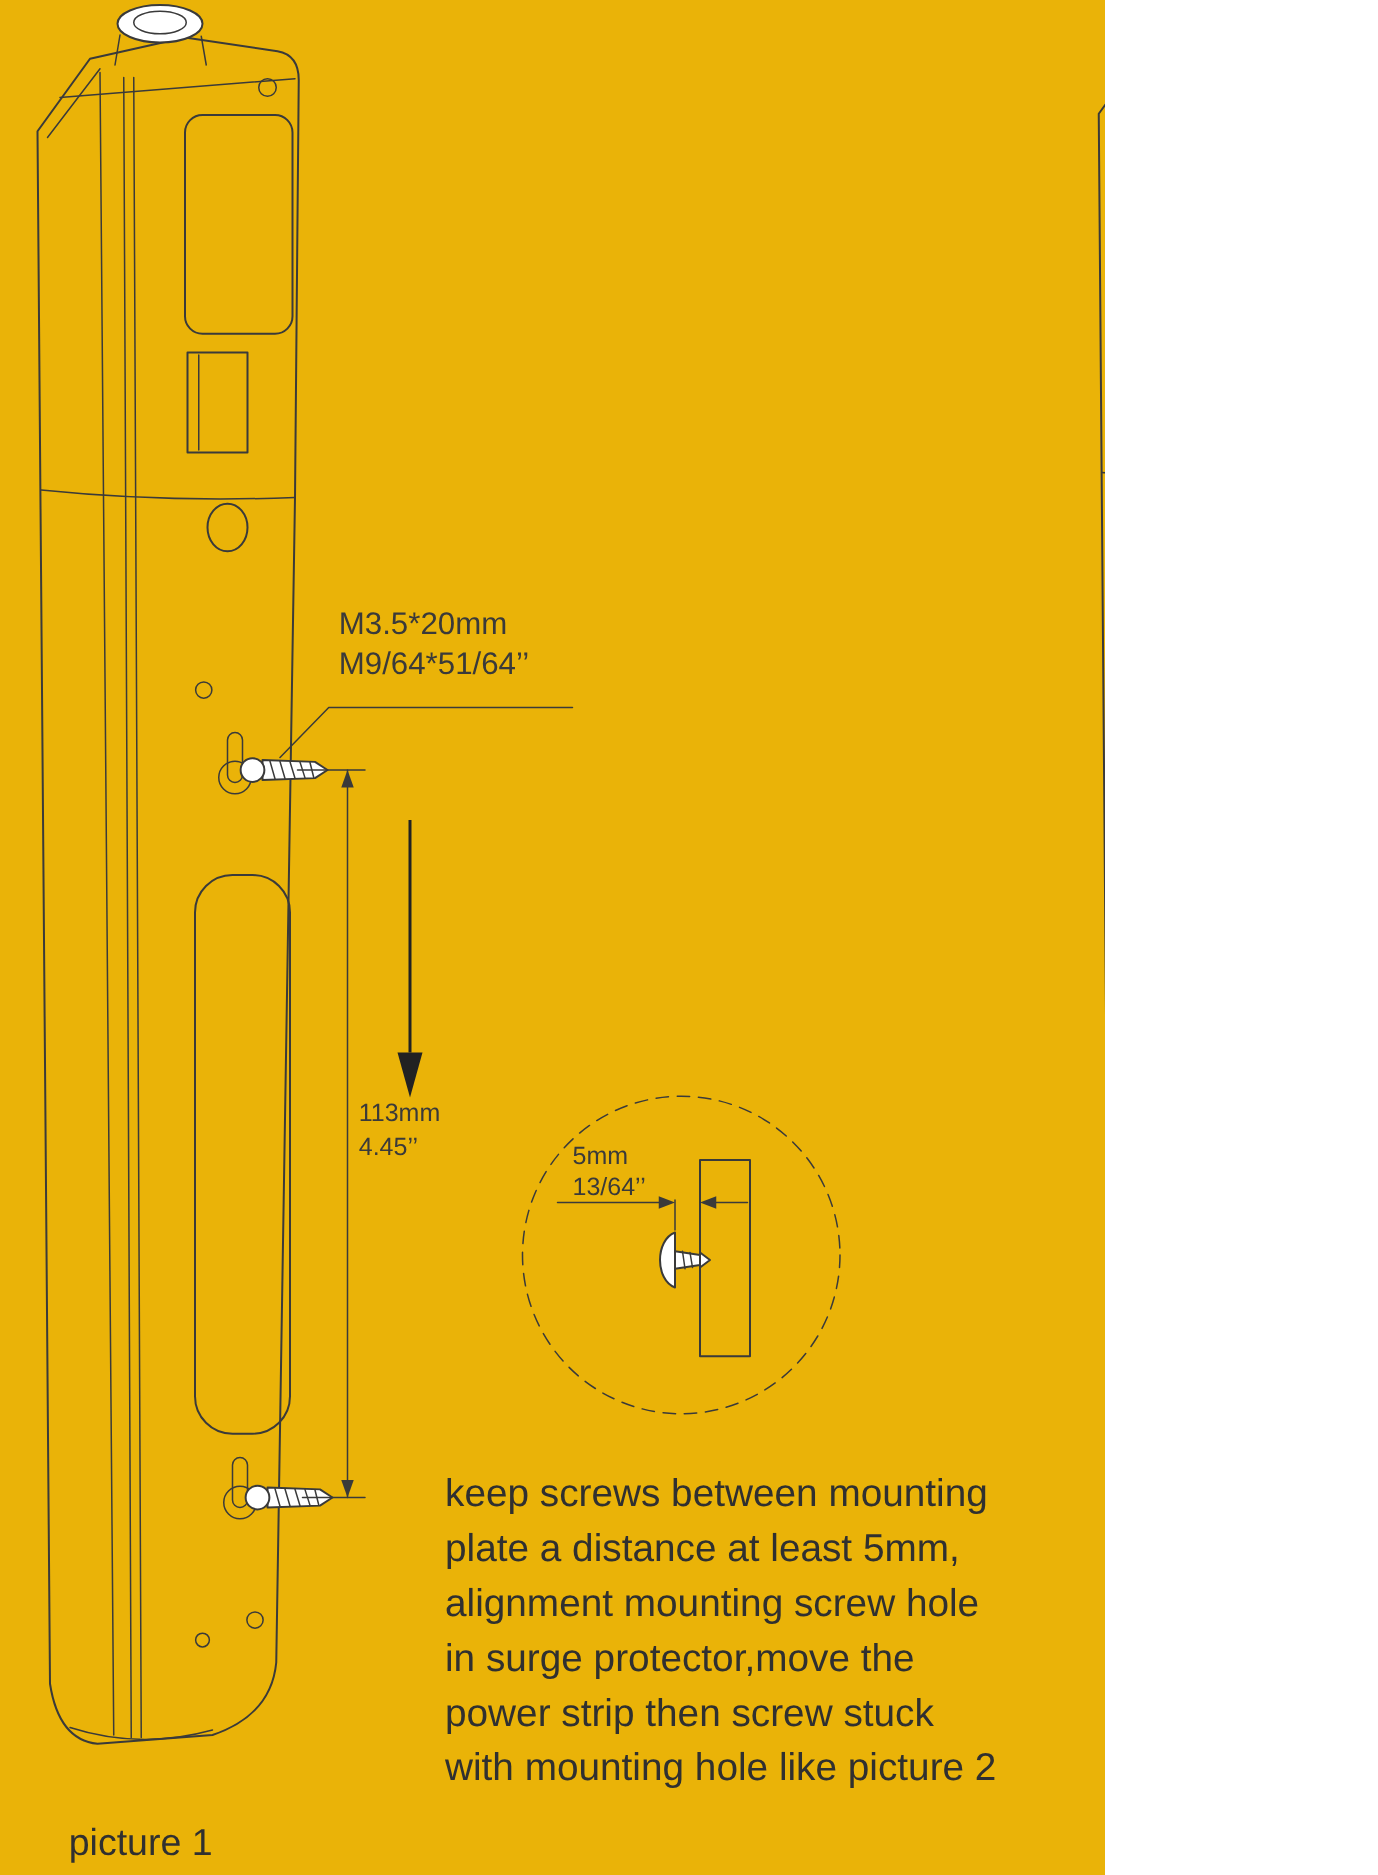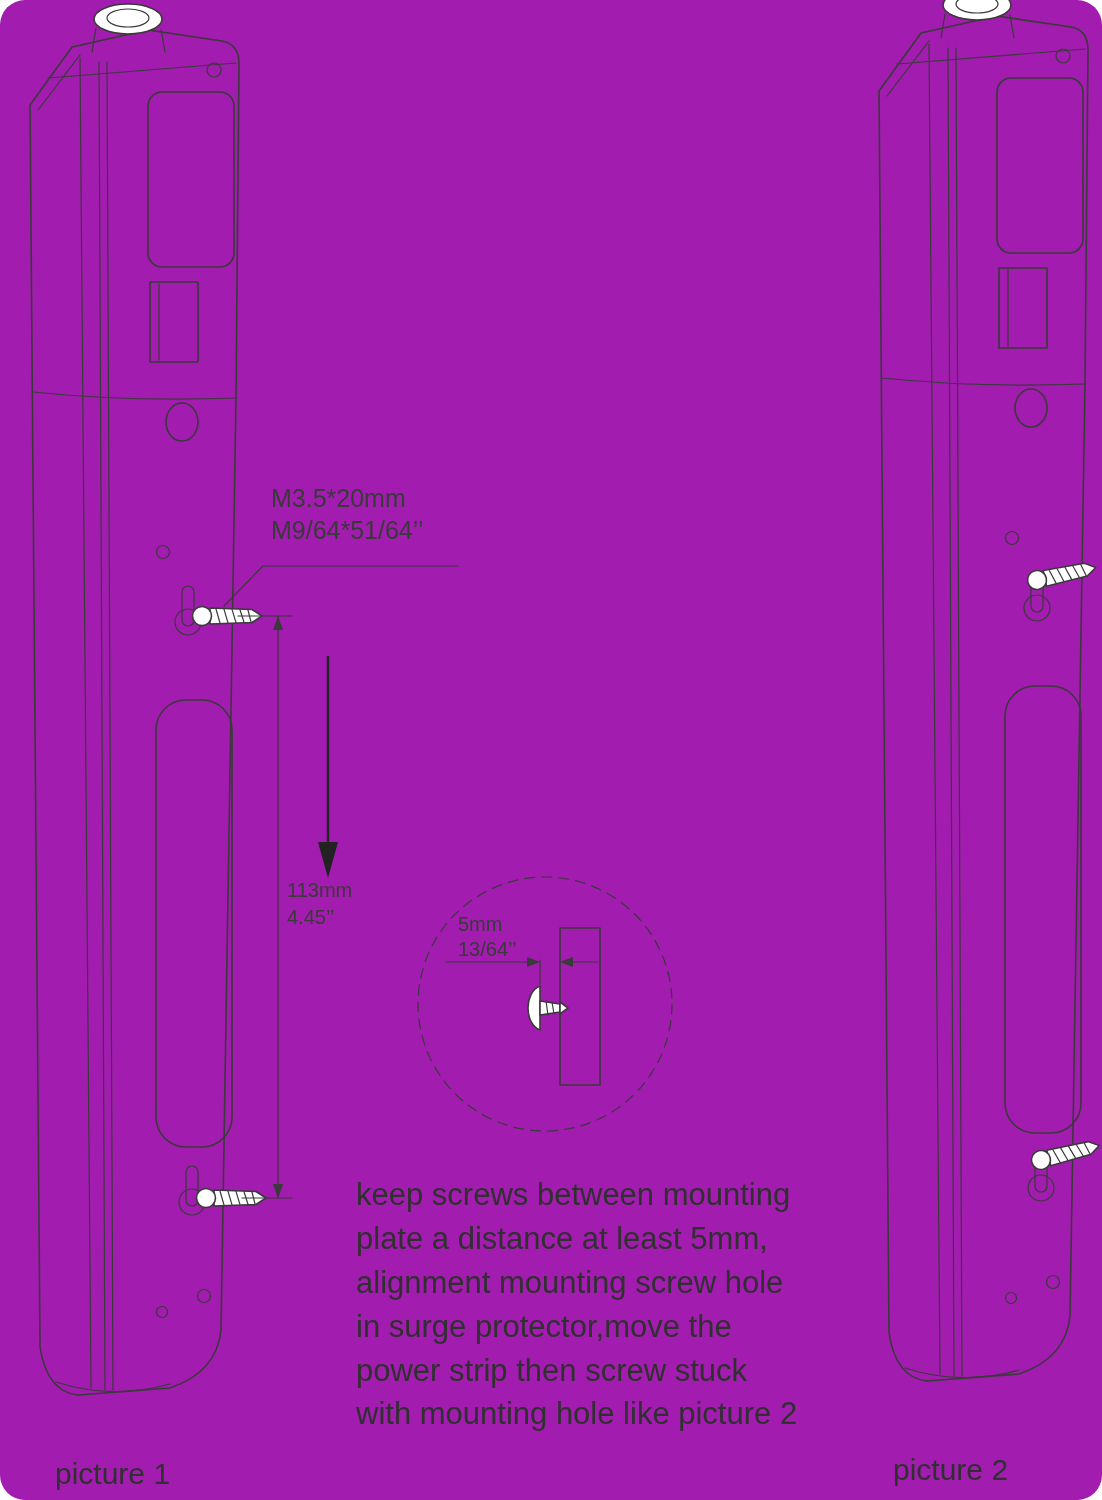--- a/index.html
+++ b/index.html
@@ -1,22 +1,21 @@
 <!DOCTYPE html>
 <html><head>
 <meta charset="utf-8">
 <style>
   html,body{margin:0;padding:0;background:#ffffff;}
   .page{
     position:relative;
-    width:1102px;height:1500px;
-    background:#a21caf;
+    width:884px;height:1500px;
+    background:#eab308;
     font-family:"Liberation Sans", sans-serif;
     overflow:hidden;
-    border-radius:25px;
   }
   svg{display:block;}
   .ln{stroke:#3a3a3a;stroke-width:1.6;fill:none;stroke-linejoin:round;stroke-linecap:round;}
   .thin{stroke-width:1.2;}
   .t{fill:#3a3a3a;}
   .spec{font-size:25px;}
   .small{font-size:20px;}
   .instr{font-size:31px;fill:#303030;}
   .cap{font-size:30px;fill:#303030;}
 </style>

